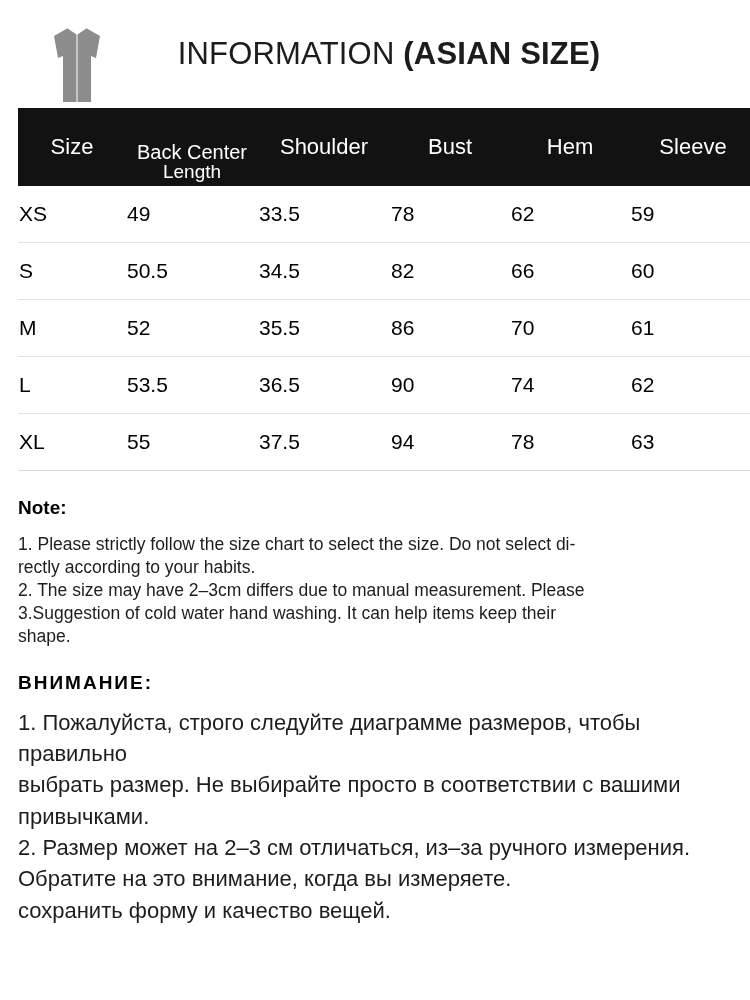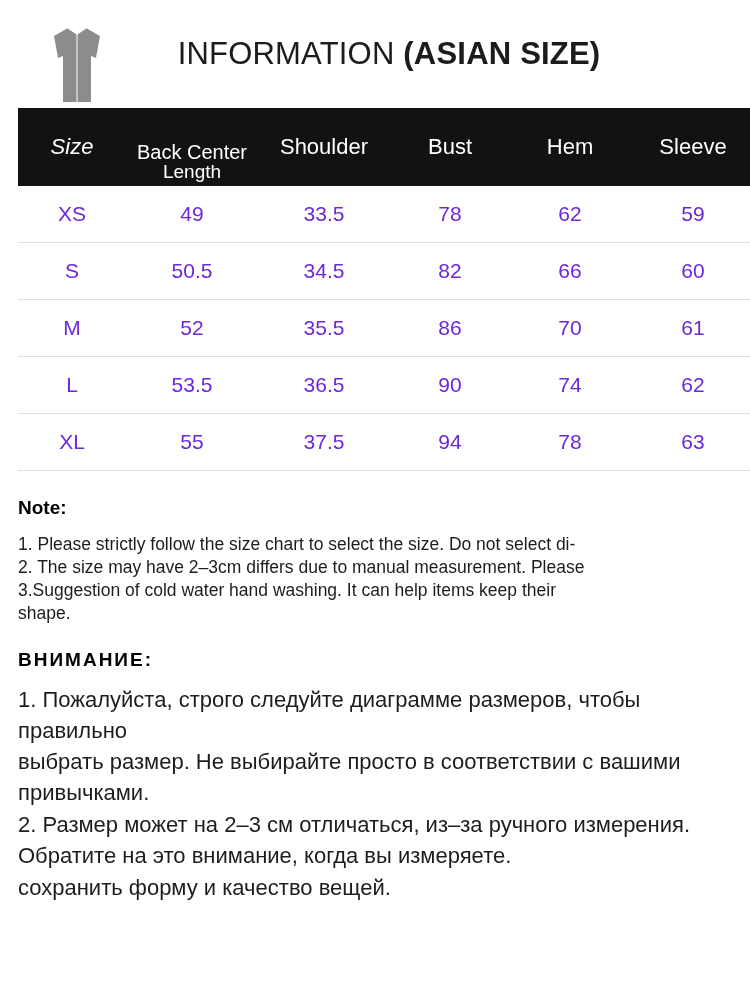--- a/index.html
+++ b/index.html
@@ -76,32 +76,32 @@
     font-size: 20px;
     line-height: 1.0;
     margin-top: 28px;
   }
   table.size-table thead th .two-line .l1 { display:block; }
   table.size-table thead th .two-line .l2 { display:block; font-size: 19px; }
 
   table.size-table tbody td {
     border-bottom: 1px solid #e2e2e2;
     height: 54px;
-    text-align: center;
+    text-align: left;
     font-size: 21px;
-    color: #6d28d9;
+    color: #000000;
     font-weight: 400;
   }
   table.size-table tbody tr:last-child td {
     border-bottom: 1px solid #dcdcdc;
   }
   table.size-table tbody tr td:first-child {
     font-size: 21px;
   }
-  .col-size { width: 104px; font-style: italic; }
+  .col-size { width: 104px; }
   .col-bcl { width: 128px; }
   .col-shoulder { width: 128px; margin-top: 14px; }
   .col-bust { width: 116px; }
   .col-hem { width: 116px; }
   .col-sleeve { width: 122px; }
 
   
   .notes {
     margin: 26px auto 0 auto;
     width: 714px;
@@ -207,20 +207,21 @@
           <td>63</td>
         </tr>
       </tbody>
     </table>
   </div>
 
   <div class="notes">
     <div class="note-head">Note:</div>
     <div class="note-block-en">
       <p class="note-line">1. Please strictly follow the size chart  to select the size. Do not select di-</p>
+      <p class="note-line">rectly according to your habits.</p>
       <p class="note-line">2. The size may have 2–3cm differs due to manual measurement. Please</p>
       <p class="note-line">3.Suggestion of cold water hand washing. It can help items keep their</p>
       <p class="note-line">shape.</p>
     </div>
 
     <div class="note-head ru">ВНИМАНИЕ:</div>
     <div class="ru-block">
       <p class="note-line">1. Пожалуйста, строго следуйте диаграмме размеров, чтобы правильно</p>
       <p class="note-line">выбрать размер. Не выбирайте просто в соответствии с вашими</p>
       <p class="note-line">привычками.</p>

